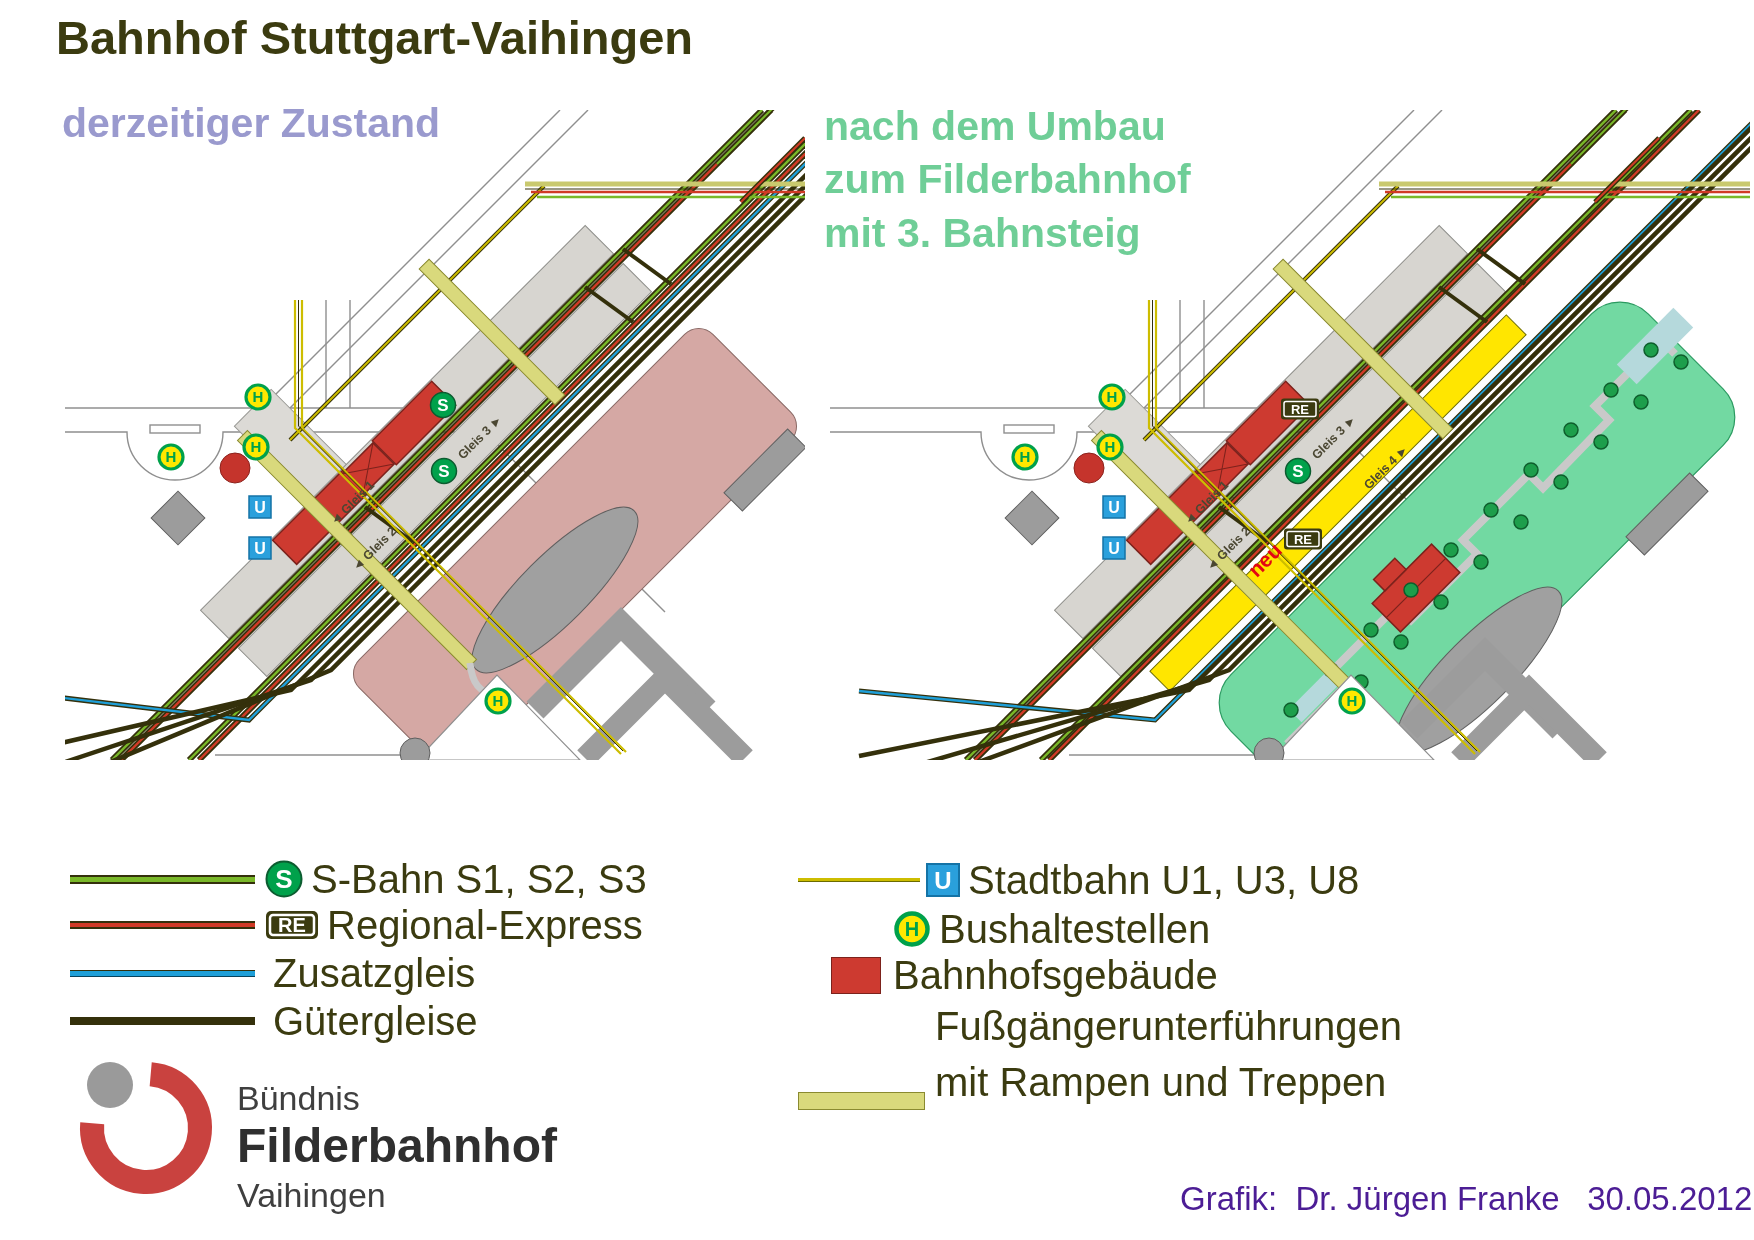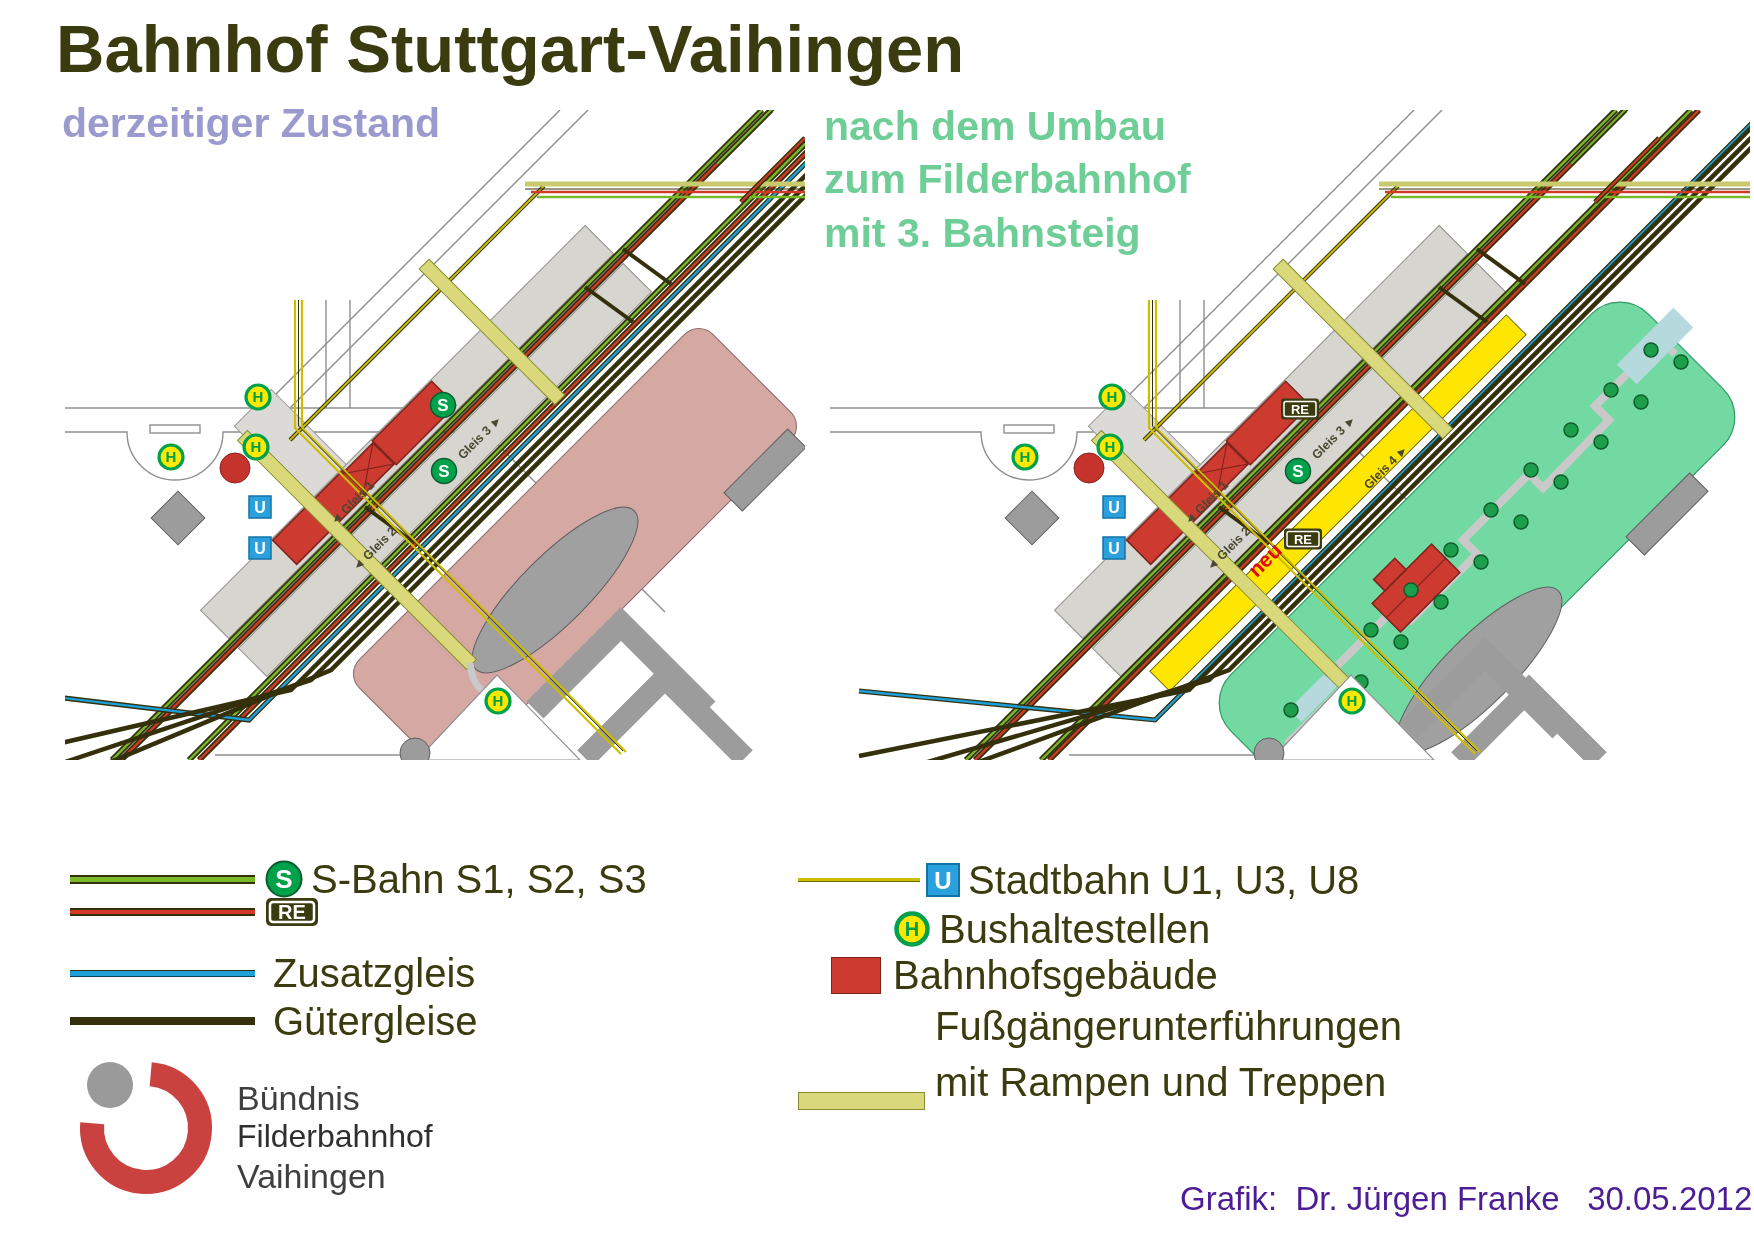--- a/index.html
+++ b/index.html
@@ -1,38 +1,38 @@
 <!DOCTYPE html>
 <html><head>
 <meta charset="utf-8">
 <style>
   html,body{margin:0;padding:0;background:#fff;}
   .page{position:relative;width:1754px;height:1240px;background:#fff;overflow:hidden;
         font-family:"Liberation Sans","DejaVu Sans",sans-serif;}
-  .title{position:absolute;left:56px;top:10px;font-size:67px;font-weight:bold;color:#3b3b10;}
+  .title{position:absolute;left:56px;top:10px;font-size:47px;font-weight:bold;color:#3b3b10;}
   .sub-left{position:absolute;left:62px;top:100px;font-size:41px;font-weight:bold;color:#9a9ace;}
   .sub-right{position:absolute;left:824px;top:100px;font-size:41px;font-weight:bold;color:#6fce97;
              line-height:1.3;white-space:pre-line;}
   .map{position:absolute;top:110px;}
   .map-left{left:65px;}
   .map-right{left:830px;}
   .lrow{position:absolute;display:flex;align-items:center;color:#3b3b10;font-size:40px;white-space:pre-line;}
   .lrow .lbl{line-height:1.4;}
   .sw{flex:0 0 auto;}
   .sw-sbahn{width:185px;height:9px;background:linear-gradient(#34300b 0 2px,#79b829 2px 7px,#34300b 7px 9px);margin-right:10px;}
   .sw-re{width:185px;height:8px;background:linear-gradient(#34300b 0 2px,#d03a26 2px 6px,#34300b 6px 8px);margin-right:10px;}
   .sw-blue{width:185px;height:7px;background:linear-gradient(#34300b 0 1.5px,#1f9fd8 1.5px 6px,#07425c 6px 7px);margin-right:18px;}
   .sw-dark{width:185px;height:8px;background:#34300b;margin-right:18px;}
   .sw-u{width:122px;height:4px;background:linear-gradient(#cdbd00 0 3px,#6b6b00 3px 4px);margin-right:6px;}
   .sw-bld{width:48px;height:35px;background:#cd3a30;border:1px solid #7c221c;margin-right:12px;}
   .sw-up{width:125px;height:16px;background:#d9d97c;border:1px solid #8a8a30;margin-right:10px;margin-top:10px;}
   .lbadge{margin-right:8px;flex:0 0 auto;}
   .credit{position:absolute;left:1180px;top:1180px;width:540px;text-align:right;font-size:33px;color:#4c1d95;white-space:pre;}
   .logo-text{position:absolute;left:237px;top:1078px;color:#3f3f3f;font-size:34px;line-height:1.18;}
-  .logo-text .bold{font-weight:normal;font-size:32px;color:#2f2f2f;}
+  .logo-text .bold{font-weight:bold;font-size:48px;color:#2f2f2f;}
   
   .bS{font:bold 17px "Liberation Sans","DejaVu Sans",sans-serif;fill:#fff;text-anchor:middle;}
   .bH{font:bold 15px "Liberation Sans","DejaVu Sans",sans-serif;fill:#00a14b;text-anchor:middle;}
   .bU{font:bold 16px "Liberation Sans","DejaVu Sans",sans-serif;fill:#fff;text-anchor:middle;}
   .bRE{font:bold 13px "Liberation Sans","DejaVu Sans",sans-serif;fill:#fff;text-anchor:middle;}
   .pl{font:bold 12.5px "Liberation Sans","DejaVu Sans",sans-serif;fill:#4b4732;text-anchor:middle;}
   .neu{font:bold 21px "Liberation Sans","DejaVu Sans",sans-serif;fill:#e30613;text-anchor:middle;}
   .lgS{font:bold 26px "Liberation Sans","DejaVu Sans",sans-serif;fill:#fff;text-anchor:middle;}
   .lgH{font:bold 20px "Liberation Sans","DejaVu Sans",sans-serif;fill:#00a14b;text-anchor:middle;}
   .lgU{font:bold 24px "Liberation Sans","DejaVu Sans",sans-serif;fill:#fff;text-anchor:middle;}
@@ -366,20 +366,21 @@
     </svg>
     <span class="lbl">S-Bahn S1, S2, S3</span>
   </div>
   <div class="lrow" style="left:70px;top:897px;">
     <div class="sw sw-re"></div>
     <svg class="lbadge" width="54" height="30" viewBox="0 0 54 30">
       <rect x="1" y="1" width="52" height="28" rx="5" fill="#3b3b10"></rect>
       <rect x="5" y="5" width="44" height="20" rx="3" fill="none" stroke="#fff" stroke-width="2.5"></rect>
       <text class="lgRE" x="27" y="22">RE</text>
     </svg>
+    <span class="lbl">Regional-Express</span>
   </div>
   <div class="lrow" style="left:70px;top:945px;">
     <div class="sw sw-blue"></div>
     <span class="lbl">Zusatzgleis</span>
   </div>
   <div class="lrow" style="left:70px;top:993px;">
     <div class="sw sw-dark"></div>
     <span class="lbl">Gütergleise</span>
   </div>
 

